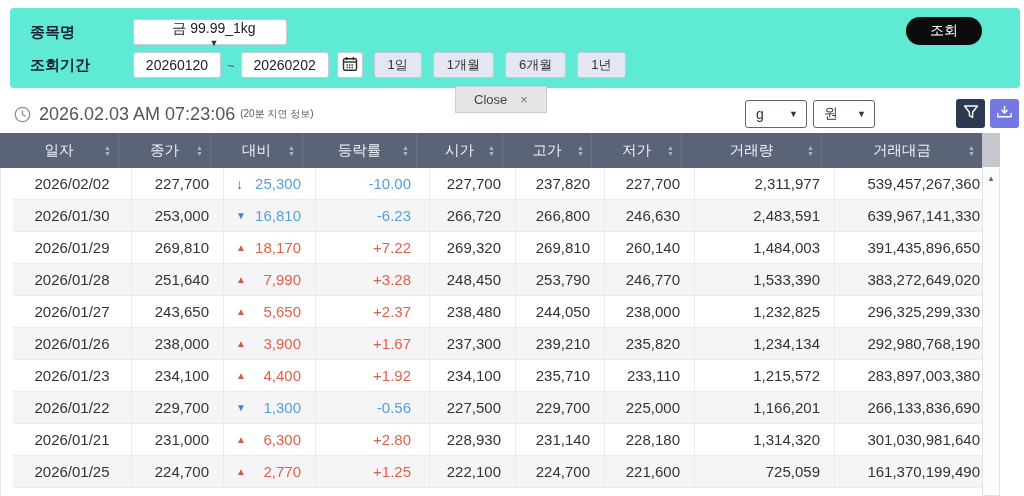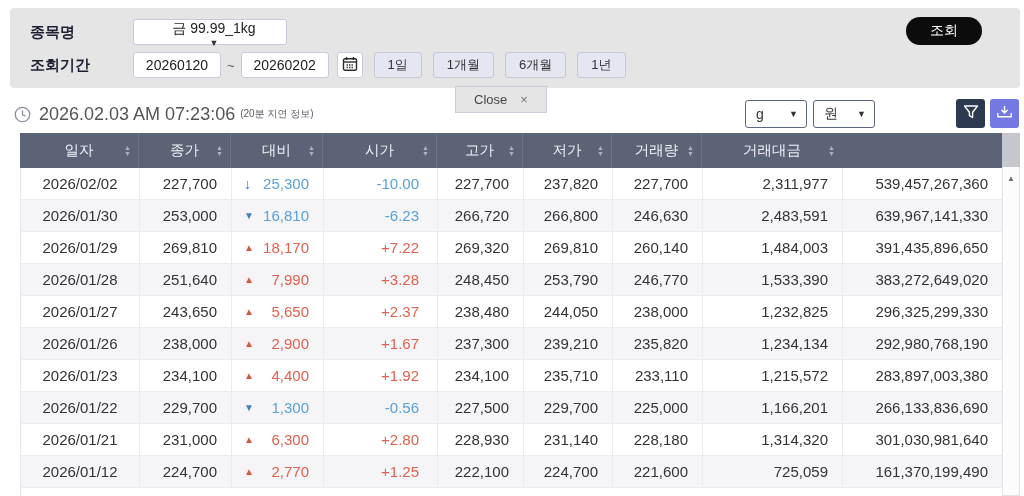--- a/index.html
+++ b/index.html
@@ -1,21 +1,21 @@
 <!DOCTYPE html>
 <html><head>
 <meta charset="utf-8">
 <style>
   * { margin:0; padding:0; box-sizing:border-box; }
   html,body { width:1024px; height:496px; background:#fff;
     font-family:"Liberation Sans","DejaVu Sans",sans-serif; overflow:hidden; position:relative; }
 
   
   .top-panel { position:absolute; left:10px; top:8px; width:1010px; height:80px;
-    background:#e5e5e5; border-radius:4px; }
+    background:#5eead4; border-radius:4px; }
   .form-area { position:absolute; left:20px; top:11px; }
   .frow { display:flex; align-items:center; height:26px; }
   .frow + .frow { margin-top:7px; }
   .flabel { width:103px; font-weight:bold; font-size:15px; color:#1c2030; }
   .select-box { display:flex; align-items:center; background:#fff; border:1px solid #c7cada;
     border-radius:3px; height:26px; font-size:14px; color:#222; cursor:pointer;flex-direction:column; }
   .stock-select { width:154px; padding:0 10px 0 18px; justify-content:space-between; }
   .sel-caret { font-size:9px; color:#333; }
   .date-input { width:88px; height:26px; border:1px solid #c7cada; border-radius:3px;
     background:#fff; text-align:center; font-size:14px; color:#222; outline:none; }
@@ -44,30 +44,30 @@
   .unit-select { width:62px; height:28px; background:#fff; border:1px solid #5d677e;
     border-radius:3px; display:flex; align-items:center; justify-content:space-between;
     padding:0 8px 0 10px; font-size:14px; color:#333; cursor:pointer; }
   .icon-group { position:absolute; top:99px; right:5px; display:flex; gap:5px; }
   .sq-btn { width:29px; height:29px; border:none; border-radius:3px; color:#fff;
     display:flex; align-items:center; justify-content:center; cursor:pointer; }
   .filter-btn { background:#2d3950; }
   .dl-btn { background:#7378e3; }
 
   
-  .table { position:absolute; left:20px; top:133px; width:1000px; height:363px; }
+  .table { position:absolute; left:0; top:133px; width:1000px; height:363px; }
   .grid-row { display:grid; grid-template-columns:119px 92px 92px 114px 86px 89px 90px 140px 1fr;
     width:982px; }
   .thead { height:35px; background:#5b6477; }
   .th { position:relative; display:flex; align-items:center; justify-content:center;
     color:#eef1f7; font-size:14.5px; border-right:1px solid #6a7388; cursor:pointer; }
   .th:last-child { border-right:none; }
   .sort { position:absolute; right:7px; display:flex; flex-direction:column; align-items:center;
     font-size:7px; line-height:5.5px; color:#a9b3c6; font-style:normal; cursor:pointer; }
-  .tbody { width:982px; height:328px; border-left:1px solid #e7e7ee; }
+  .tbody { width:982px; height:328px; border-left:1px solid #e7e7ee;padding-left:12px; }
   .tr { height:32px; background:#fff; border-bottom:1px solid #ebebf1; }
   .tr.alt { background:#f5f5f8; }
   .td { display:flex; align-items:center; border-right:1px solid #ebebf1;
     font-size:15px; color:#333; }
   .td.c-date { justify-content:center; }
   .td.c-num { justify-content:flex-end; padding-right:14px; }
   .td.c-change { justify-content:space-between; padding:0 14px 0 12px; }
   .td.c-rate { justify-content:flex-end; padding-right:18px; }
   .arrow { font-size:10px; }
   .arrow.up { color:#d75848; }
@@ -183,20 +183,27 @@
         </i>
       </div>
     <div class="th">
         <span>대비</span>
         <i class="sort">
           <span>▲</span>
           <span>▼</span>
         </i>
       </div>
     <div class="th">
+        <span>등락률</span>
+        <i class="sort">
+          <span>▲</span>
+          <span>▼</span>
+        </i>
+      </div>
+    <div class="th">
         <span>시가</span>
         <i class="sort">
           <span>▲</span>
           <span>▼</span>
         </i>
       </div>
     <div class="th">
         <span>고가</span>
         <i class="sort">
           <span>▲</span>
@@ -304,21 +311,21 @@
         <div class="td c-num">244,050</div>
         <div class="td c-num">238,000</div>
         <div class="td c-num">1,232,825</div>
         <div class="td c-num">296,325,299,330</div>
       </div>
       <div class="grid-row tr alt">
         <div class="td c-date">2026/01/26</div>
         <div class="td c-num">238,000</div>
         <div class="td c-change">
           <span class="arrow up">▲</span>
-          <span class="val up">2,900</span>
+          <span class="val up">3,900</span>
         </div>
         <div class="td c-rate">
           <span class="val up">+1.67</span>
         </div>
         <div class="td c-num">237,300</div>
         <div class="td c-num">239,210</div>
         <div class="td c-num">235,820</div>
         <div class="td c-num">1,234,134</div>
         <div class="td c-num">292,980,768,190</div>
       </div>
@@ -364,21 +371,21 @@
         <div class="td c-rate">
           <span class="val up">+2.80</span>
         </div>
         <div class="td c-num">228,930</div>
         <div class="td c-num">231,140</div>
         <div class="td c-num">228,180</div>
         <div class="td c-num">1,314,320</div>
         <div class="td c-num">301,030,981,640</div>
       </div>
       <div class="grid-row tr alt">
-        <div class="td c-date">2026/01/12</div>
+        <div class="td c-date">2026/01/25</div>
         <div class="td c-num">224,700</div>
         <div class="td c-change">
           <span class="arrow up">▲</span>
           <span class="val up">2,770</span>
         </div>
         <div class="td c-rate">
           <span class="val up">+1.25</span>
         </div>
         <div class="td c-num">222,100</div>
         <div class="td c-num">224,700</div>

